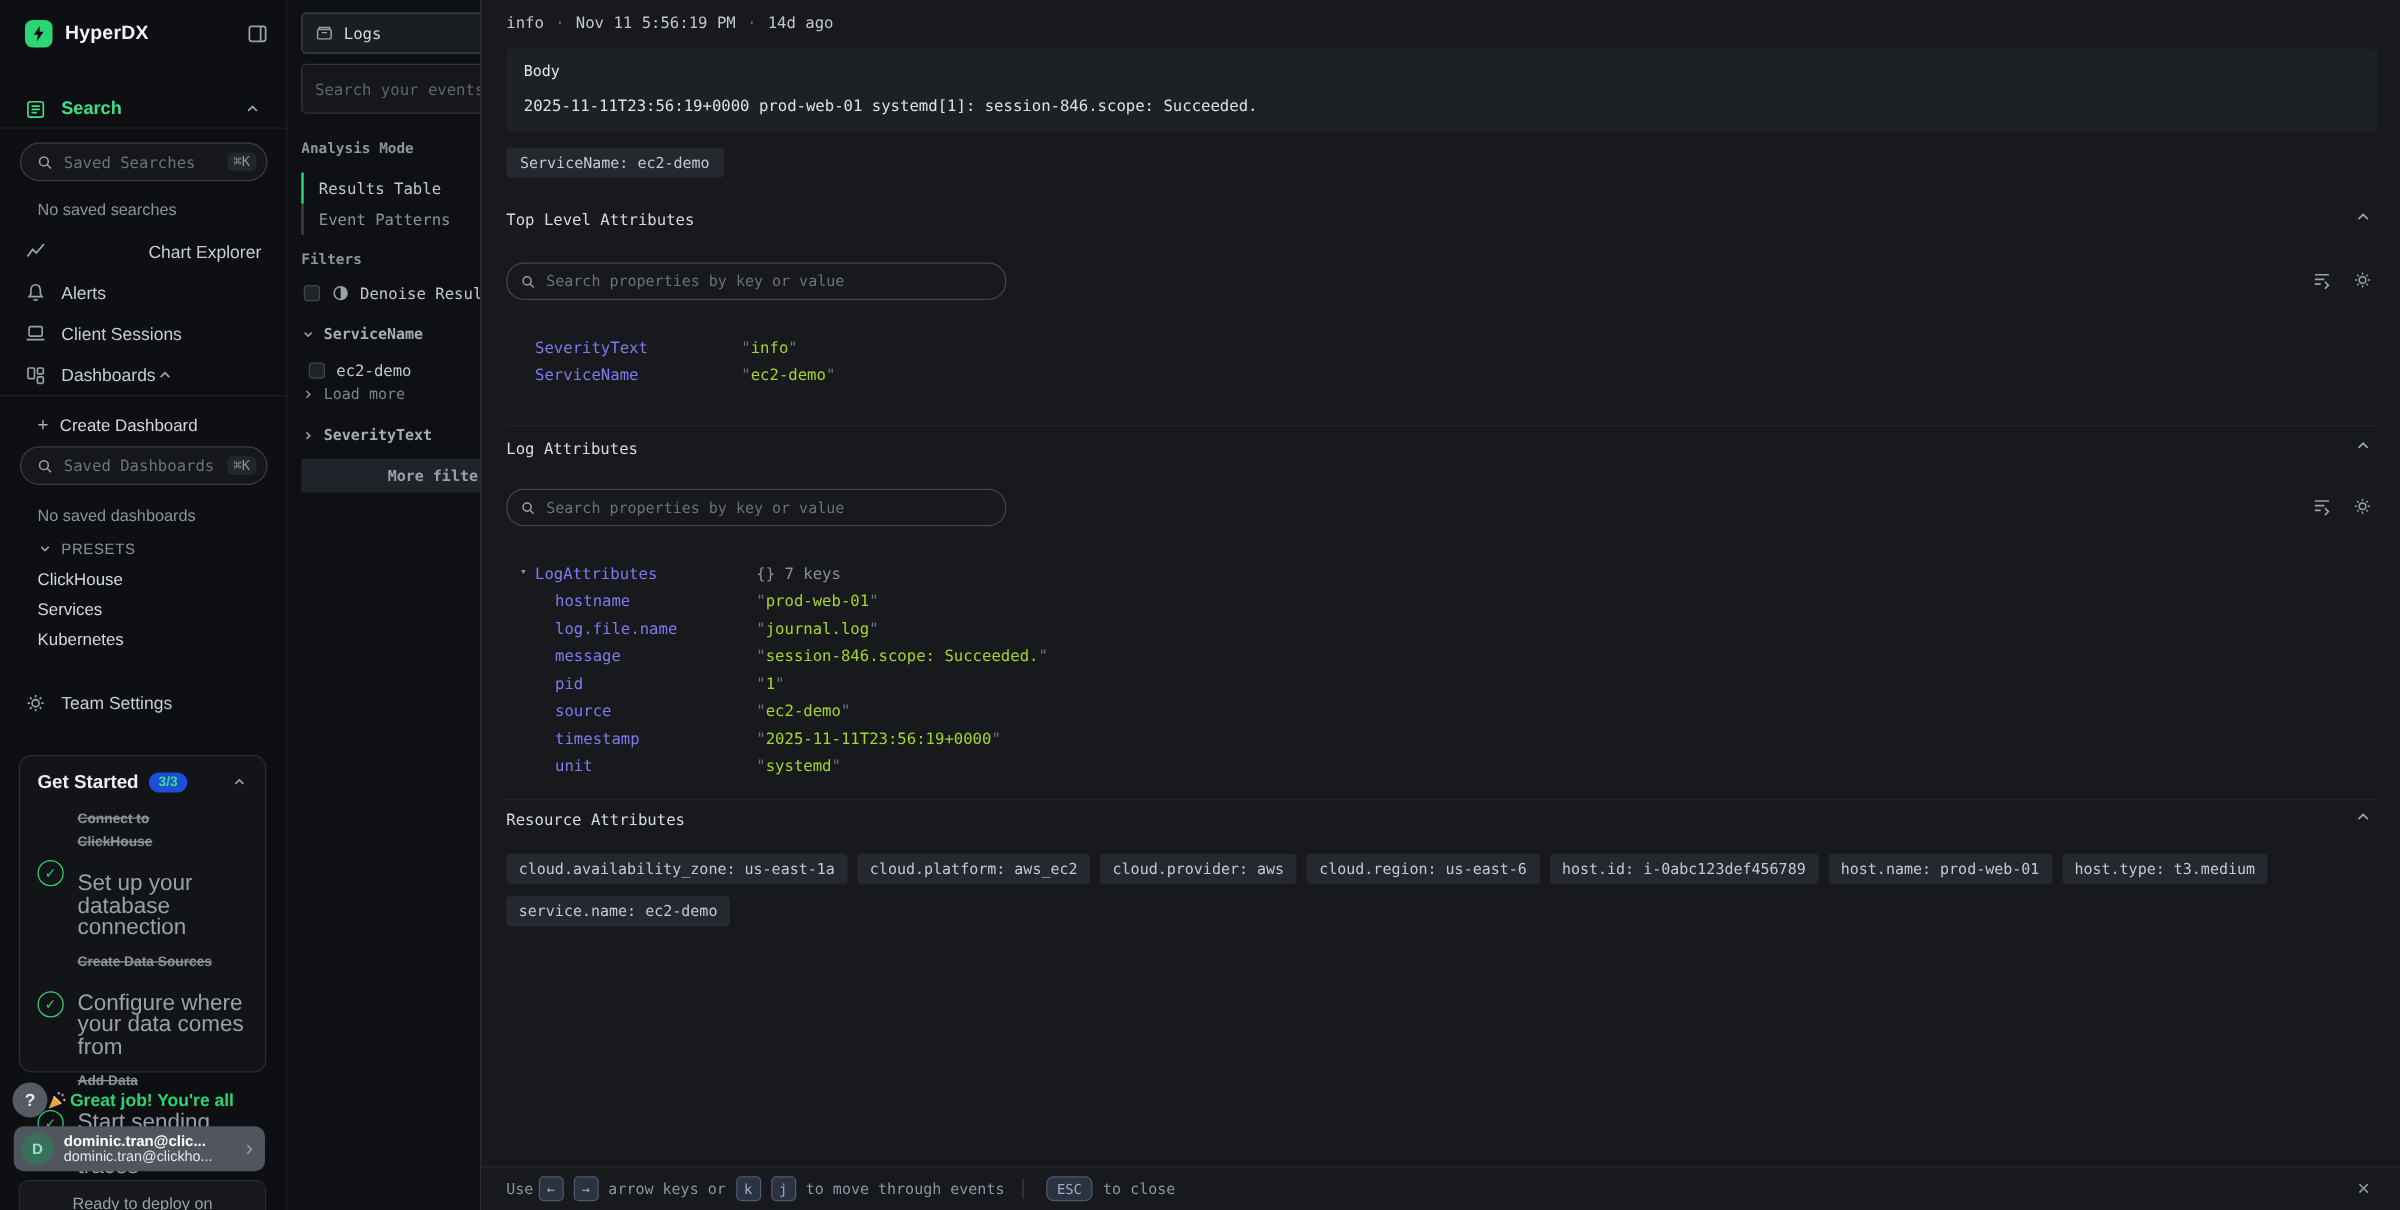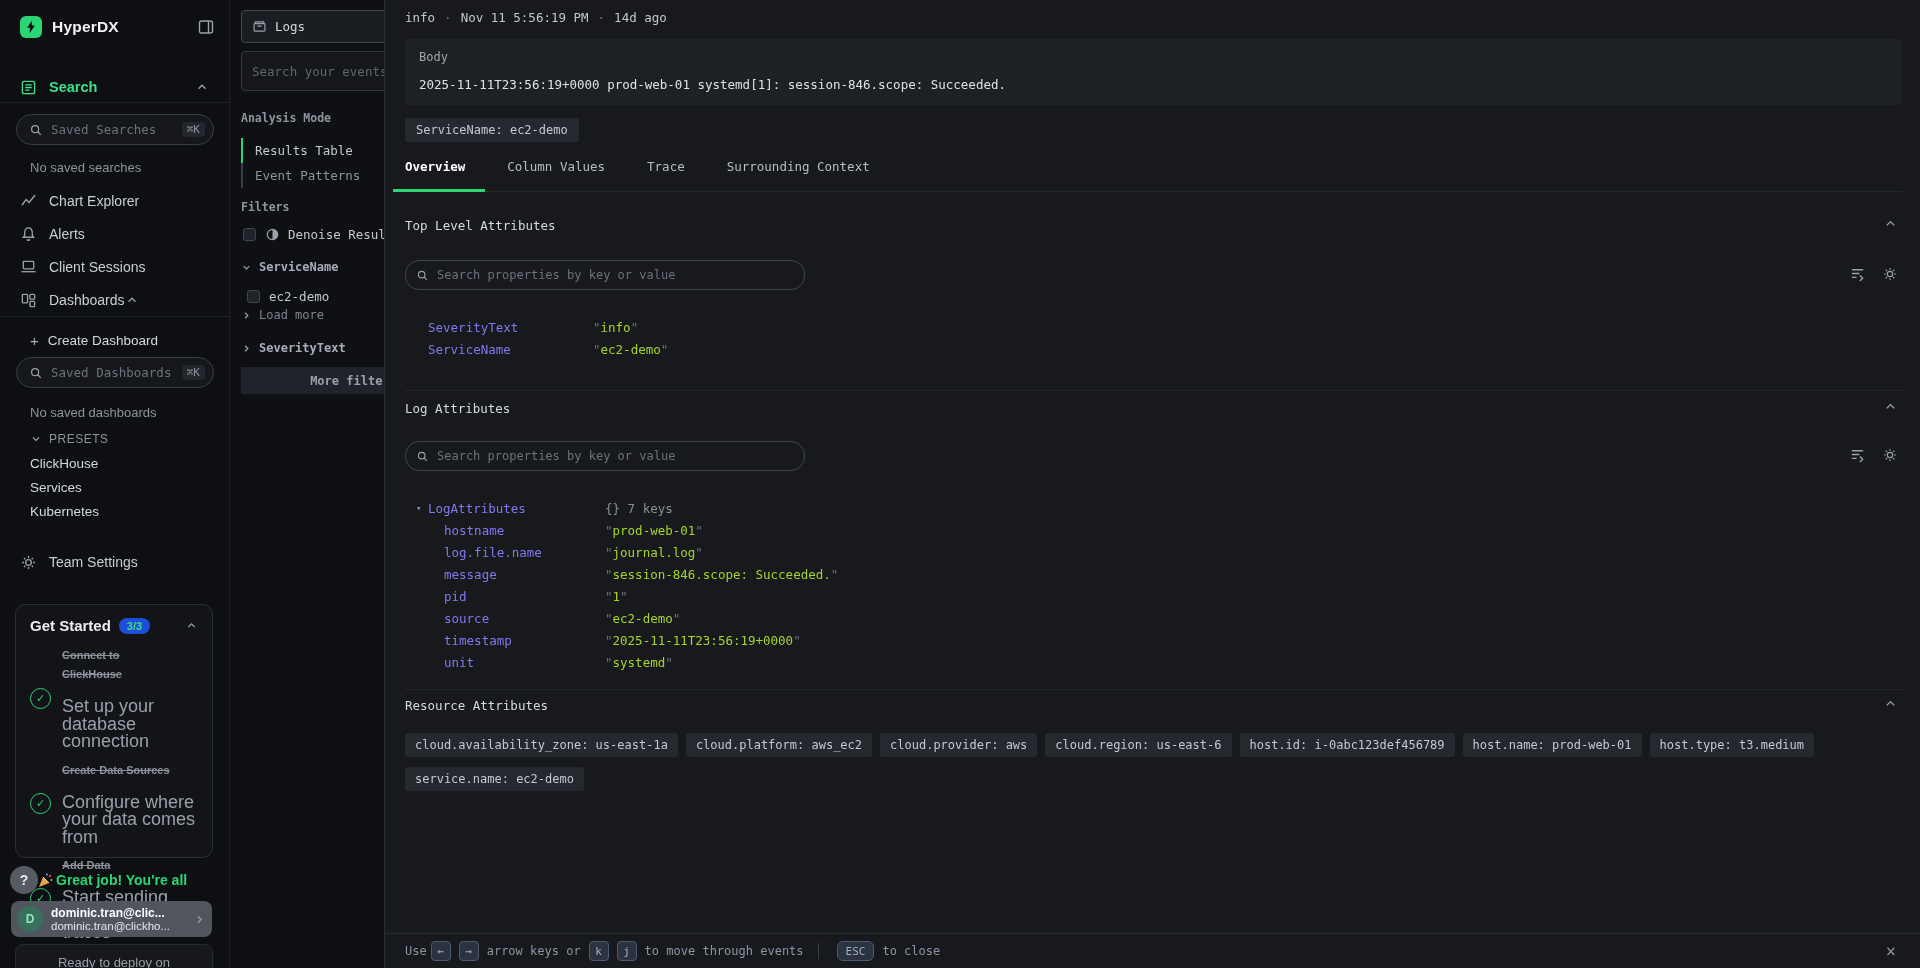--- a/index.html
+++ b/index.html
@@ -84,21 +84,21 @@
   .grp-hdr { position:absolute; left:11px; display:flex; align-items:center; font-weight:bold; font-size:12px; color:#a6adb6; cursor:pointer; }
   .grp-hdr .lbl { margin-left:7px; }
   .loadmore { position:absolute; left:11px; display:flex; align-items:center; font-size:12px; color:#7e848d; cursor:pointer; }
   .loadmore .lbl { margin-left:7px; }
   .more-filters { position:absolute; left:11px; top:367px; width:225px; height:27px; background:#202329; color:#9aa0a9; font-weight:bold; font-size:12px; display:flex; align-items:center; justify-content:center; cursor:pointer; }
 
   
   .dw-header { margin-top:10px; display:flex; align-items:center; gap:9px; font-size:12.5px; color:#c2c7cd; }
   .dw-header .dot { color:#6b727b; }
   .body-box { margin-top:14px; background:#1d2025; border-radius:3px; padding:11px 14px 13px; }
-  .body-label { font-size:12px; color:#a3a3a3; }
+  .body-label { font-size:12px; color:#e5e5e5; }
   .body-text { margin-top:13px; font-size:12.5px; color:#dde1e6; }
   .tag { display:inline-flex; margin-top:13px; background:#25282e; border-radius:3px; padding:5px 11px; font-size:12px; color:#c4c9d0; cursor:pointer; }
 
   .tabs { margin-top:12px; height:38px; display:flex; border-bottom:1px solid #1e2a24; position:relative; }
   .tab { font-size:12.5px; color:#b7bdc6; margin-right:42px; padding-top:5px; cursor:pointer; }
   .tab.active { color:#ffffff; font-weight:bold; }
   .tab-underline { position:absolute; left:-12px; bottom:-1px; width:92px; height:3px; background:#2bd573; }
 
   .section { position:relative; border-bottom:1px solid #23262c; }
   .section.last { border-bottom:none; }
@@ -170,21 +170,21 @@
       <svg width="14" height="14" viewBox="0 0 16 16" fill="none" stroke="currentColor" stroke-width="1.4">
           <circle cx="7" cy="7" r="4"></circle>
           <path d="M10 10 L13.5 13.5"></path>
         </svg>
     </span>
     <span class="ph mono">Saved Searches</span>
     <span class="kbd-hint mono">⌘K</span>
   </div>
   <div class="muted-line" style="top:160px;">No saved searches</div>
 
-  <div class="nav-item" style="top:184px;">
+  <div class="nav-item" style="top:184px;justify-content:space-between;">
     <span class="icon">
       <svg width="17" height="17" viewBox="0 0 18 18" fill="none" stroke="currentColor" stroke-width="1.5">
           <path d="M2 15 v-13" opacity="0"></path>
           <polyline points="2,14 6.5,8 9.5,11 16,3.5"></polyline>
         </svg>
     </span>
     <span class="lbl">Chart Explorer</span>
   </div>
   <div class="nav-item" style="top:250px;">
     <span class="icon">
@@ -395,27 +395,20 @@
     <span>14d ago</span>
   </div>
 
   <div class="body-box">
     <div class="body-label">Body</div>
     <div class="body-text">2025-11-11T23:56:19+0000 prod-web-01 systemd[1]: session-846.scope: Succeeded.</div>
   </div>
 
   <span class="tag">ServiceName: ec2-demo</span>
 
-  <div class="tabs">
-    <span class="tab active">Overview</span>
-    <span class="tab">Column Values</span>
-    <span class="tab">Trace</span>
-    <span class="tab">Surrounding Context</span>
-    <span class="tab-underline"></span>
-  </div>
 
   
   <div class="section" style="padding:26px 0 30px;">
     <div class="sec-title">Top Level Attributes</div>
     <span class="sec-chevron icon" style="top:24px;">
       <svg width="15" height="15" viewBox="0 0 16 16" fill="none" stroke="currentColor" stroke-width="1.5">
           <polyline points="4,10 8,6 12,10"></polyline>
         </svg>
     </span>
     <div class="prop-search-row">

